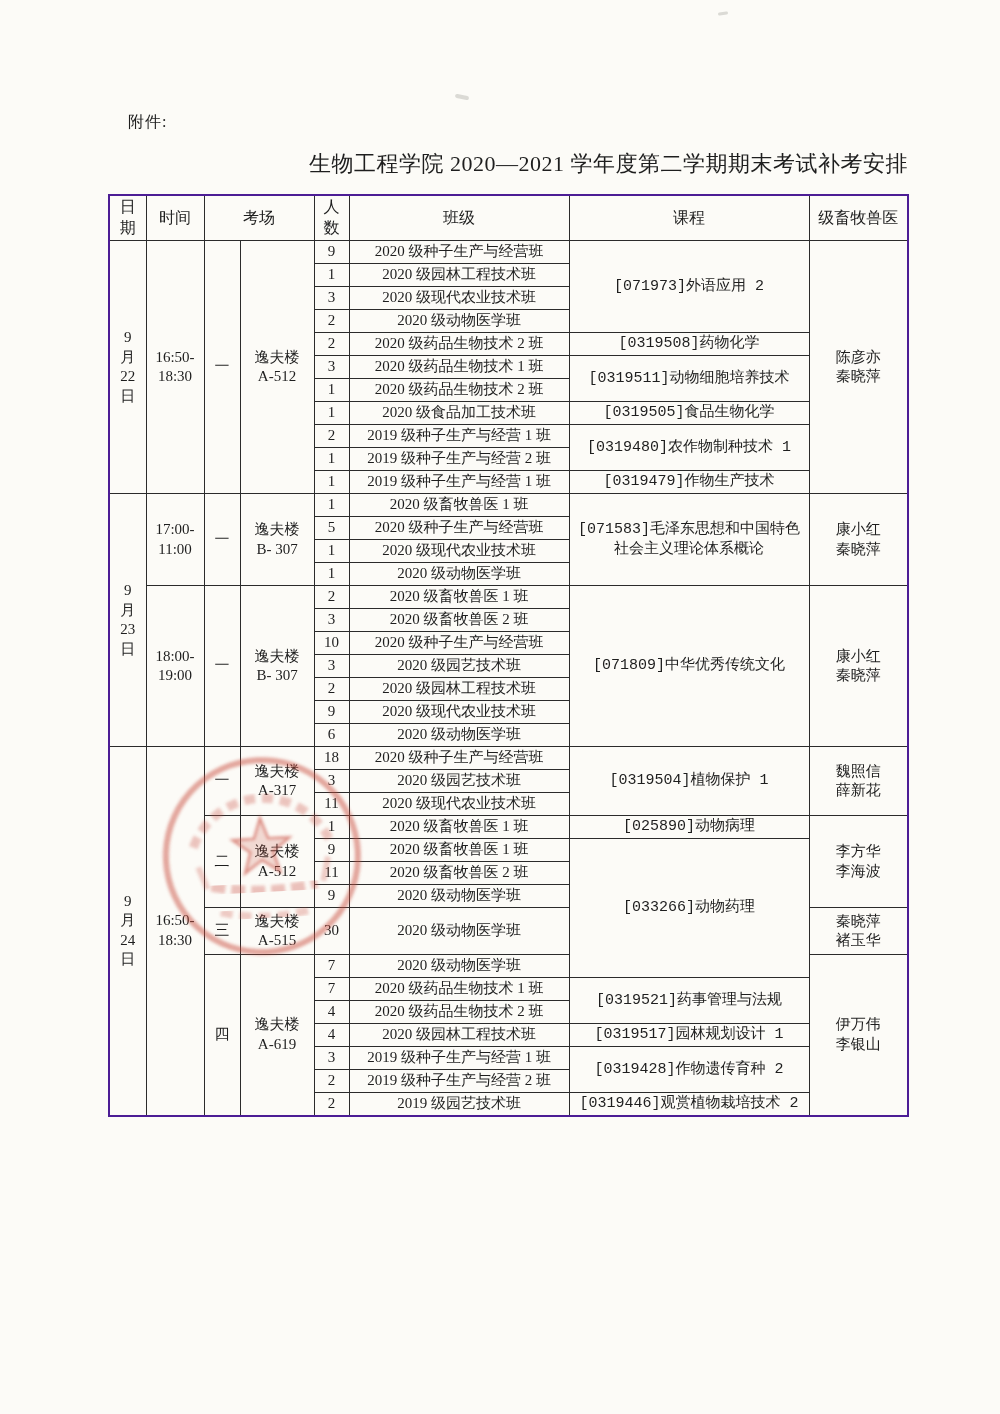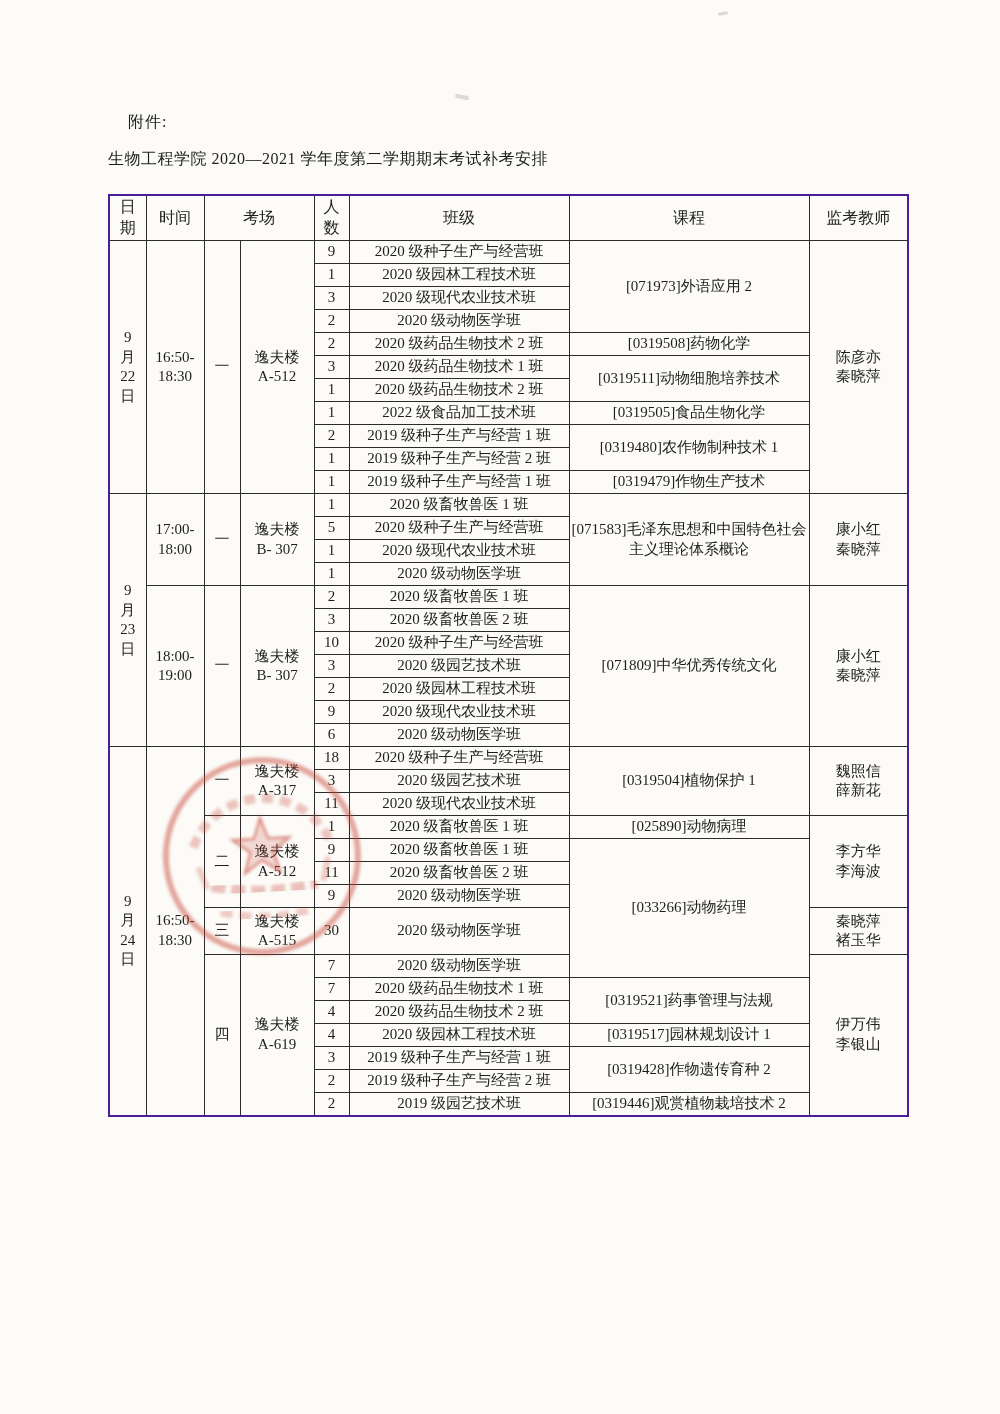--- a/index.html
+++ b/index.html
@@ -2,41 +2,41 @@
 <html><head>
 <meta charset="utf-8">
 <style>
   html,body{margin:0;padding:0;}
   body{
     width:1000px;height:1414px;position:relative;
     background:#fcfbf7;color:#1e1e1e;
     font-family:"Liberation Serif","DejaVu Serif",serif;
   }
   .attachment{position:absolute;left:128px;top:112px;font-size:16px;letter-spacing:1px;}
-  .doc-title{position:absolute;left:108px;top:149px;width:800px;text-align:left;font-size:16px;letter-spacing:0.5px;white-space:nowrap;}
+  .doc-title{position:absolute;left:108px;top:149px;width:800px;text-align:right;font-size:22px;letter-spacing:0.5px;white-space:nowrap;}
   table.exam{
     position:absolute;left:108px;top:194px;width:799px;
     border-collapse:collapse;table-layout:fixed;
     border:2px solid #4c1d95;
   }
   .exam th,.exam td{
     border:1px solid #2b2b2b;
     text-align:center;vertical-align:middle;
     padding:0 2px;font-size:15px;line-height:1.3;font-weight:normal;
     overflow:hidden;
   }
   .exam th{font-size:16px;height:44px;}
   .exam tr{height:23px;}
   .exam tr.tall{height:47px;}
   .datecell{font-size:16px;line-height:1.55;}
   .timecell{font-size:16px;line-height:1.7;}
   .sessioncell{font-size:16px;}
   .roomcell{font-size:16px;line-height:1.7;font-family:Liberation Serif, serif;}
   .invcell{font-size:16px;line-height:1.9;}
-  .coursecell{font-size:15px;}
+  .coursecell{font-size:15px;font-family:Liberation Mono, monospace;}
   
   .stamp{position:absolute;left:158px;top:752px;width:212px;height:212px;opacity:.78;transform:rotate(-3deg);pointer-events:none;}
   
   .speck{position:absolute;background:#b9b9b3;border-radius:2px;opacity:.5;}
   .speck1{left:455px;top:95px;width:14px;height:4px;transform:rotate(12deg);}
   .speck2{left:718px;top:12px;width:10px;height:3px;transform:rotate(-8deg);}
 </style>
 </head>
 <body>
 
@@ -58,21 +58,21 @@
       <col style="width:99px">
   </colgroup>
   <tbody>
       <tr>
     <th>日期</th>
     <th>时间</th>
     <th colspan="2">考场</th>
     <th>人数</th>
     <th>班级</th>
     <th>课程</th>
-    <th>监考教师</th>
+    <th>级畜牧兽医</th>
   </tr>
 
   <tr>
     <td rowspan="11" class="datecell">
       <div>9</div>
       <div>月</div>
       <div>22</div>
       <div>日</div>
     </td>
     <td rowspan="11" class="timecell">
@@ -113,21 +113,21 @@
     <td>3</td>
     <td>2020 级药品生物技术 1 班</td>
     <td rowspan="2" class="coursecell">[0319511]动物细胞培养技术</td>
   </tr>
   <tr>
     <td>1</td>
     <td>2020 级药品生物技术 2 班</td>
   </tr>
   <tr>
     <td>1</td>
-    <td>2022 级食品加工技术班</td>
+    <td>2020 级食品加工技术班</td>
     <td class="coursecell">[0319505]食品生物化学</td>
   </tr>
   <tr>
     <td>2</td>
     <td>2019 级种子生产与经营 1 班</td>
     <td rowspan="2" class="coursecell">[0319480]农作物制种技术 1</td>
   </tr>
   <tr>
     <td>1</td>
     <td>2019 级种子生产与经营 2 班</td>
@@ -140,21 +140,21 @@
 
   <tr>
     <td rowspan="11" class="datecell">
       <div>9</div>
       <div>月</div>
       <div>23</div>
       <div>日</div>
     </td>
     <td rowspan="4" class="timecell">
       <div>17:00-</div>
-      <div>18:00</div>
+      <div>11:00</div>
     </td>
     <td rowspan="4" class="sessioncell">一</td>
     <td rowspan="4" class="roomcell">
       <div>逸夫楼</div>
       <div>B- 307</div>
     </td>
     <td>1</td>
     <td>2020 级畜牧兽医 1 班</td>
     <td rowspan="4" class="coursecell">[071583]毛泽东思想和中国特色社会主义理论体系概论</td>
     <td rowspan="4" class="invcell">

